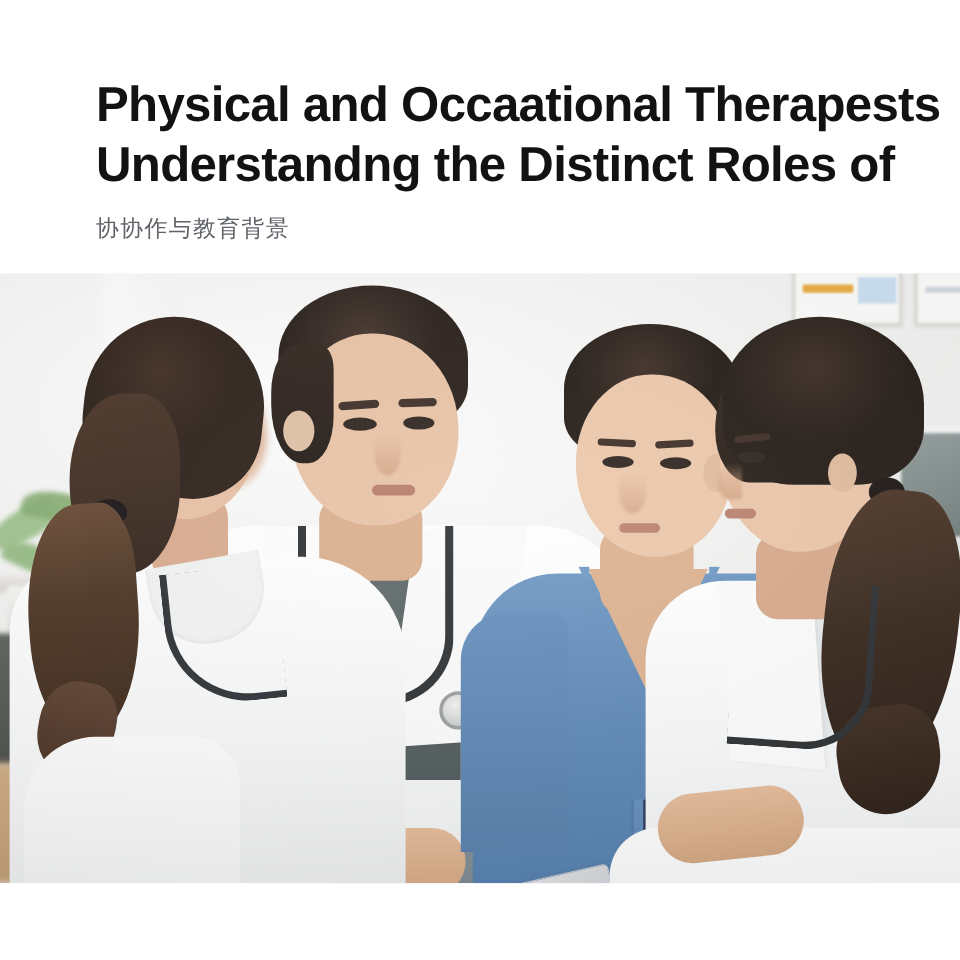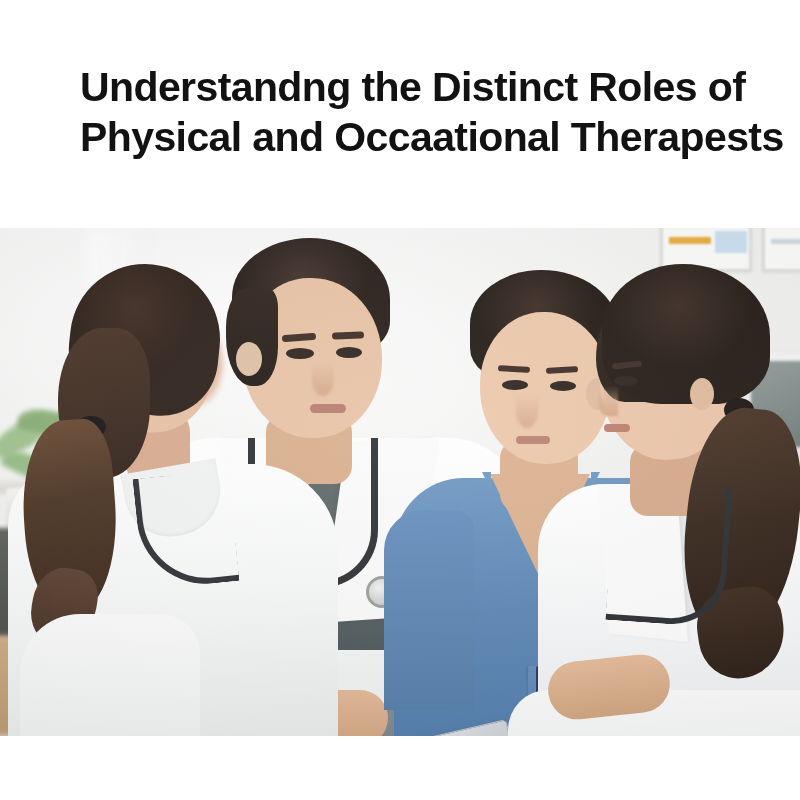--- a/index.html
+++ b/index.html
@@ -546,23 +546,24 @@
     background: #ffffff;
   }
 </style>
 </head>
 <body>
 
 <div class="card">
 
   <div class="header">
     <h1 class="headline">
+      <span class="ln">Physical and Occaational Therapests</span>
       <span class="ln">Understandng the Distinct Roles of</span>
-      <span class="ln">Physical and Occaational Therapests</span>
     </h1>
+    <div class="subtitle">协协作与教育背景</div>
   </div>
 
   <div class="photo">
 
     <div class="wall"></div>
     <div class="wall-col"></div>
 
     <div class="poster poster-1"></div>
     <div class="poster poster-2"></div>
 

